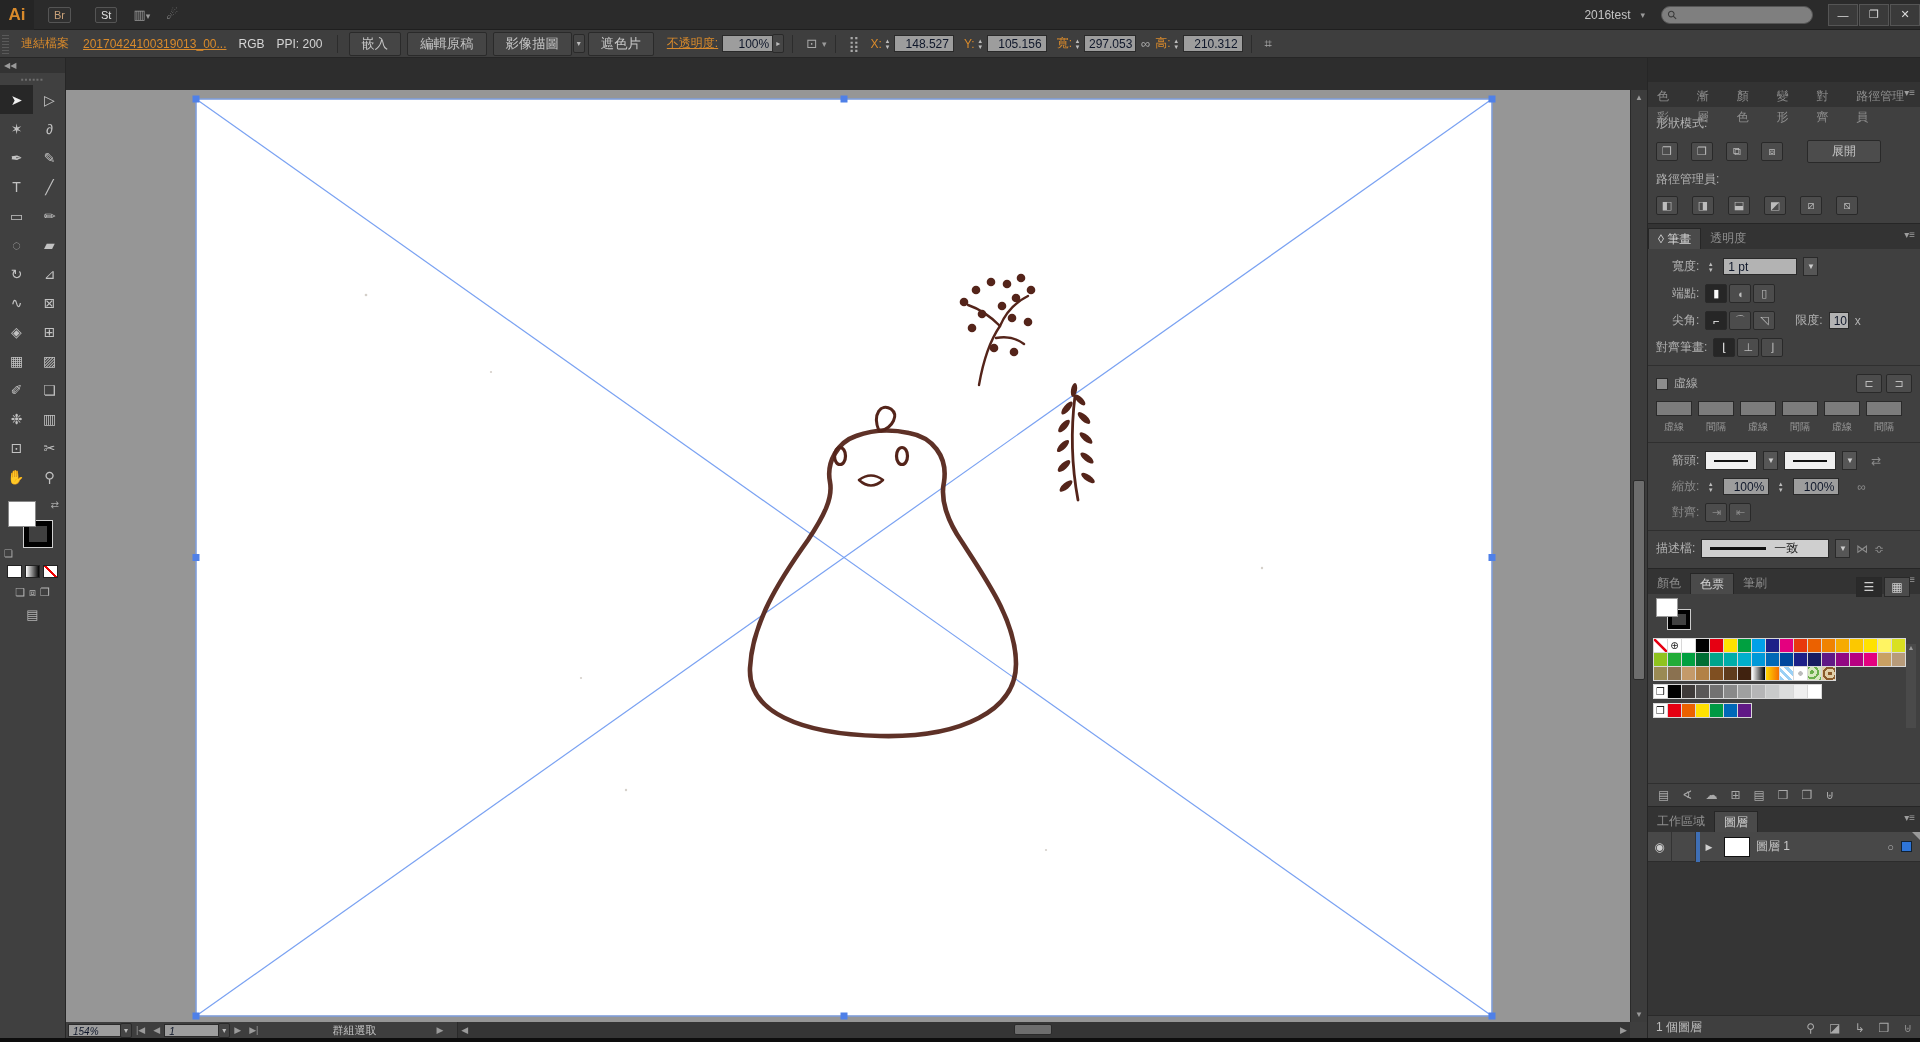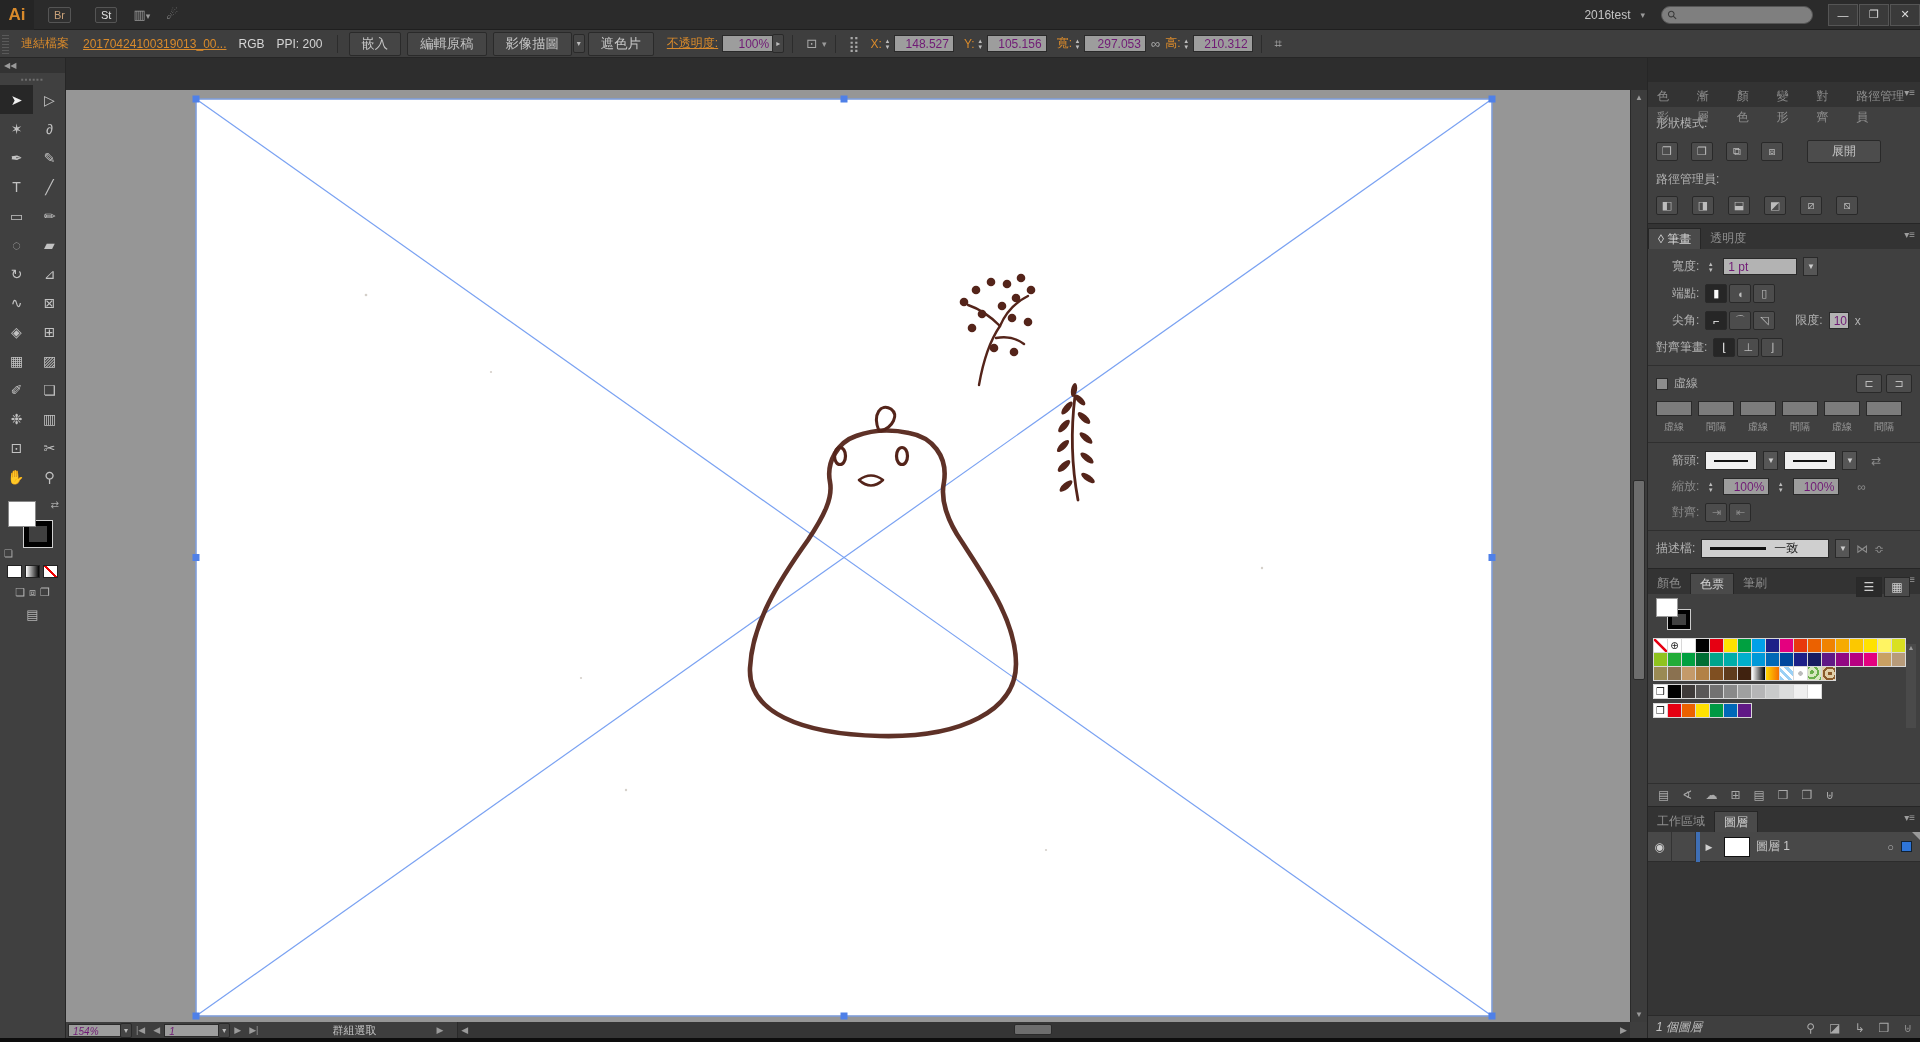--- a/index.html
+++ b/index.html
@@ -26,21 +26,21 @@
   .winbtn { width:30px; height:22px; margin-left:1px; background:#3a3a3a; border:1px solid #555; color:#dcdcdc; font-size:11px; display:flex; align-items:center; justify-content:center; }
 
   
   .controlbar { left:0; top:30px; width:1920px; height:28px; background:#3e3e3e; border-bottom:1px solid #262626; display:flex; align-items:center; font-size:12px; }
   .grip-v { width:7px; height:20px; margin:0 4px 0 2px; background:repeating-linear-gradient(0deg,#5a5a5a 0 1px,transparent 1px 3px); }
   .olabel { color:var(--accent_orange); }
   .olink { color:var(--accent_orange); text-decoration:underline; }
   .cb-sep { width:1px; height:18px; background:#2c2c2c; margin:0 8px; }
   .cbtn { background:#454545; border:1px solid #2a2a2a; border-radius:2px; color:#c6c6c6; padding:2px 12px; margin:0 3px; }
   .cbtn-arrow { background:#454545; border:1px solid #2a2a2a; color:#bbb; font-size:8px; padding:4px 3px; margin-left:-2px; border-radius:2px; }
-  .field { background:#9d9d9d; color:#701a75; border:1px solid #2a2a2a; height:17px; padding:1px 4px; text-align:right; }
+  .field { background:#9d9d9d; color:#0f172a; border:1px solid #2a2a2a; height:17px; padding:1px 4px; text-align:right; }
   .stepper { width:11px; height:17px; display:flex; flex-direction:column; align-items:center; justify-content:center; color:#bdbdbd; font-size:6px; line-height:6px; margin-right:1px; }
   .cb-icon { color:#a9a9a9; font-size:13px; margin:0 5px; }
 
   
   .tabrow { left:66px; top:58px; width:1564px; height:32px; background:#282828; border-bottom:1px solid #1d1d1d; display:flex; align-items:flex-end; }
   .doc-tab { height:26px; background:#4d4d4d; border:1px solid #1d1d1d; border-bottom:0; display:flex; align-items:center; padding:0 10px; margin-left:12px; color:#d8d8d8; font-size:12px; gap:10px; }
   .doc-close { color:#a8a8a8; font-size:12px; }
 
   
   .toolbar { left:0; top:58px; width:66px; height:984px; background:#404040; border-right:1px solid #262626; }
@@ -112,21 +112,21 @@
 
   
   .layerrow { position:relative; height:30px; background:#484848; border-bottom:1px solid #2c2c2c; display:flex; align-items:center; }
   .lcell { width:24px; height:30px; border-right:1px solid #333; display:flex; align-items:center; justify-content:center; color:#cfcfcf; }
   .lbar { width:4px; height:30px; background:#3f6fb5; }
   .lthumb { width:26px; height:20px; background:#fff; border:1px solid #111; margin:0 6px; }
   .ltarget { position:absolute; right:26px; color:#b5b5b5; font-size:11px; }
   .lsel { position:absolute; right:8px; width:11px; height:11px; background:var(--layer_blue); border:1px solid #123; }
   .lcorner { position:absolute; right:0; top:0; width:0; height:0; border-left:8px solid transparent; border-top:8px solid #9a9a9a; }
   .layersempty { height:153px; background:#353535; }
-  .lbottom { display:flex; align-items:center; padding:3px 8px; gap:14px; color:#a9a9a9; background:#3f3f3f; border-top:1px solid #2a2a2a;font-style:italic; }
+  .lbottom { display:flex; align-items:center; padding:3px 8px; gap:14px; color:#a9a9a9; background:#3f3f3f; border-top:1px solid #2a2a2a; }
 </style>
 </head>
 <body>
 
 <div class="app">
 
   <div class="abs menubar">
     <div class="ai-logo">Ai</div>
     <span class="mini-app">Br</span>
     <span class="mini-app st" style="margin-left:24px">St</span>
@@ -176,21 +176,21 @@
     <span class="stepper">
         <span>▲</span>
         <span>▼</span>
       </span>
     <span class="field" style="width:60px">105.156</span>
     <span class="olabel" style="margin-left:10px">寬:</span>
     <span class="stepper">
         <span>▲</span>
         <span>▼</span>
       </span>
-    <span class="field" style="width:62px">297.053</span>
+    <span class="field" style="width:52px">297.053</span>
     <span class="cb-icon">∞</span>
     <span class="olabel">高:</span>
     <span class="stepper">
         <span>▲</span>
         <span>▼</span>
       </span>
     <span class="field" style="width:60px">210.312</span>
     <div class="cb-sep"></div>
     <span class="cb-icon">⌗</span>
   </div>

